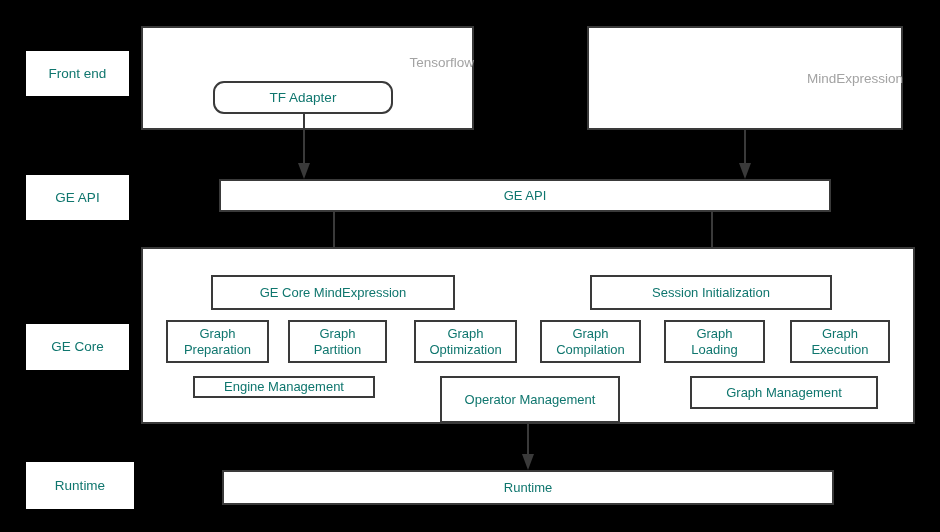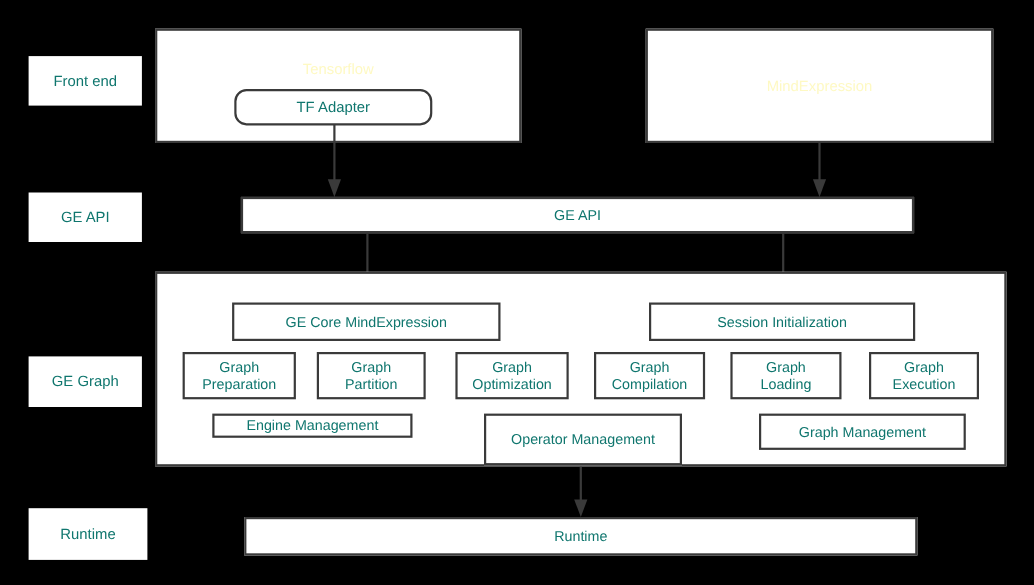--- a/index.html
+++ b/index.html
@@ -38,23 +38,23 @@
     border: 2px solid #3a3a3a;
   }
   .container-panel {
     position: absolute;
     box-sizing: border-box;
     background: #ffffff;
     border: 2px solid #3a3a3a;
   }
   .panel-title {
     position: absolute;
-    color: #fef9c3;
+    color: #a3a3a3;
     font-size: 13.5px;
-    text-align: center;
+    text-align: right;
   }
   .arrow {
     position: absolute;
   }
   .arrow svg { display: block; }
   .fs13 { font-size: 13px; }
   .fs135 { font-size: 13.5px; }
 </style>
 </head>
 <body>
@@ -63,21 +63,21 @@
 
   <div class="box stage-label" style="left:26px; top:51px; width:103px; height:45px;">
     <span>Front end</span>
   </div>
 
   <div class="box stage-label" style="left:26px; top:175px; width:103px; height:45px;">
     <span>GE API</span>
   </div>
 
   <div class="box stage-label" style="left:26px; top:324px; width:103px; height:46px;">
-    <span>GE Graph</span>
+    <span>GE Core</span>
   </div>
 
   <div class="box stage-label" style="left:26px; top:462px; width:108px; height:47px;">
     <span>Runtime</span>
   </div>
 
   <div class="container-panel" style="left:141px; top:26px; width:333px; height:104px;">
   </div>
   <div class="panel-title" style="left:141px; top:55px; width:333px;">Tensorflow</div>
 

